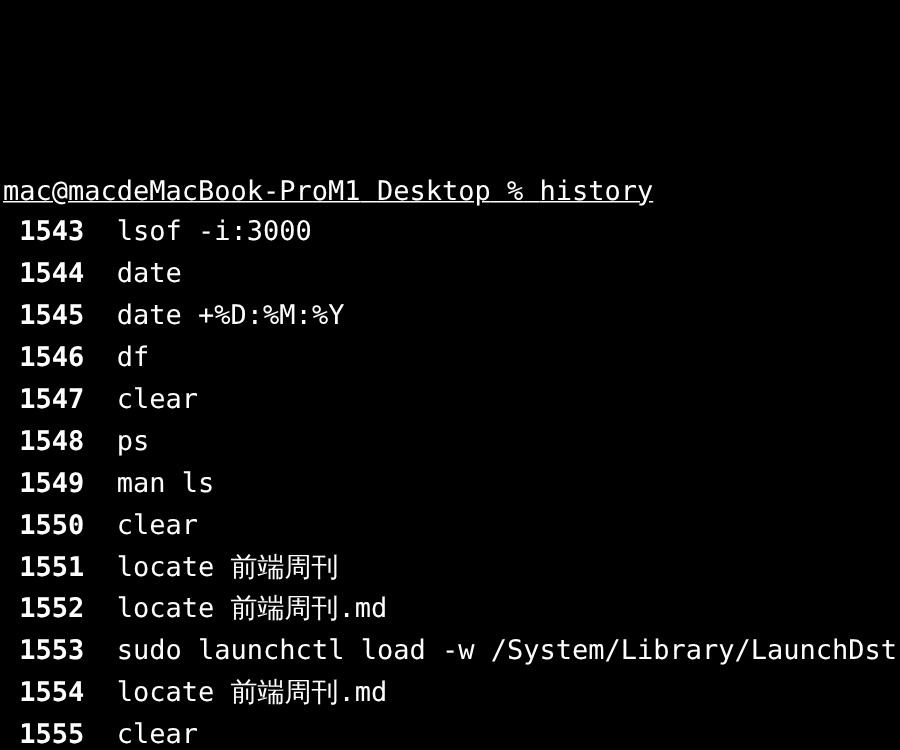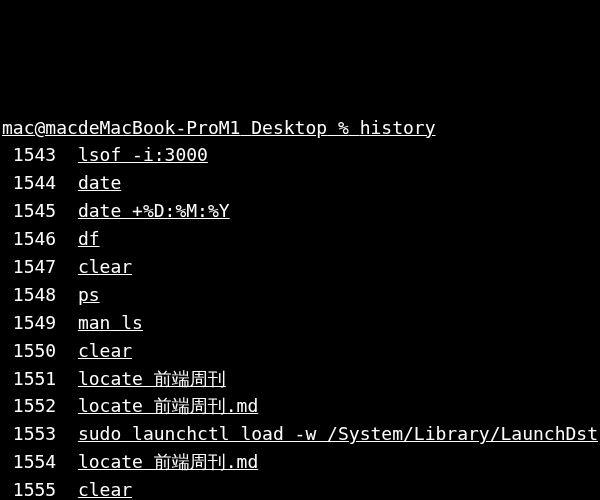--- a/index.html
+++ b/index.html
@@ -22,24 +22,24 @@
     }
     .prompt-line {
       display: block;
       text-decoration: underline;
     }
     .history-line {
       display: block;
     }
     .num {
       display: inline-block;
+      font-weight: bold;
     }
     .cmd {
       display: inline;
-      text-decoration: underline;
     }
   </style>
 </head>
 <body>
 
 
 
 <div><span class="prompt-line"><span>mac@macdeMacBook-ProM1</span> <span>Desktop</span> <span>%</span> <span>history</span></span><span id="history-container"><span class="history-line"><span class="num"> 1543  </span><span class="cmd">lsof -i:3000</span></span><span class="history-line"><span class="num"> 1544  </span><span class="cmd">date</span></span><span class="history-line"><span class="num"> 1545  </span><span class="cmd">date +%D:%M:%Y</span></span><span class="history-line"><span class="num"> 1546  </span><span class="cmd">df</span></span><span class="history-line"><span class="num"> 1547  </span><span class="cmd">clear</span></span><span class="history-line"><span class="num"> 1548  </span><span class="cmd">ps</span></span><span class="history-line"><span class="num"> 1549  </span><span class="cmd">man ls</span></span><span class="history-line"><span class="num"> 1550  </span><span class="cmd">clear</span></span><span class="history-line"><span class="num"> 1551  </span><span class="cmd">locate 前端周刊</span></span><span class="history-line"><span class="num"> 1552  </span><span class="cmd">locate 前端周刊.md</span></span><span class="history-line"><span class="num"> 1553  </span><span class="cmd">sudo launchctl load -w /System/Library/LaunchDst</span></span><span class="history-line"><span class="num"> 1554  </span><span class="cmd">locate 前端周刊.md</span></span><span class="history-line"><span class="num"> 1555  </span><span class="cmd">clear</span></span></span></div>
 
 

